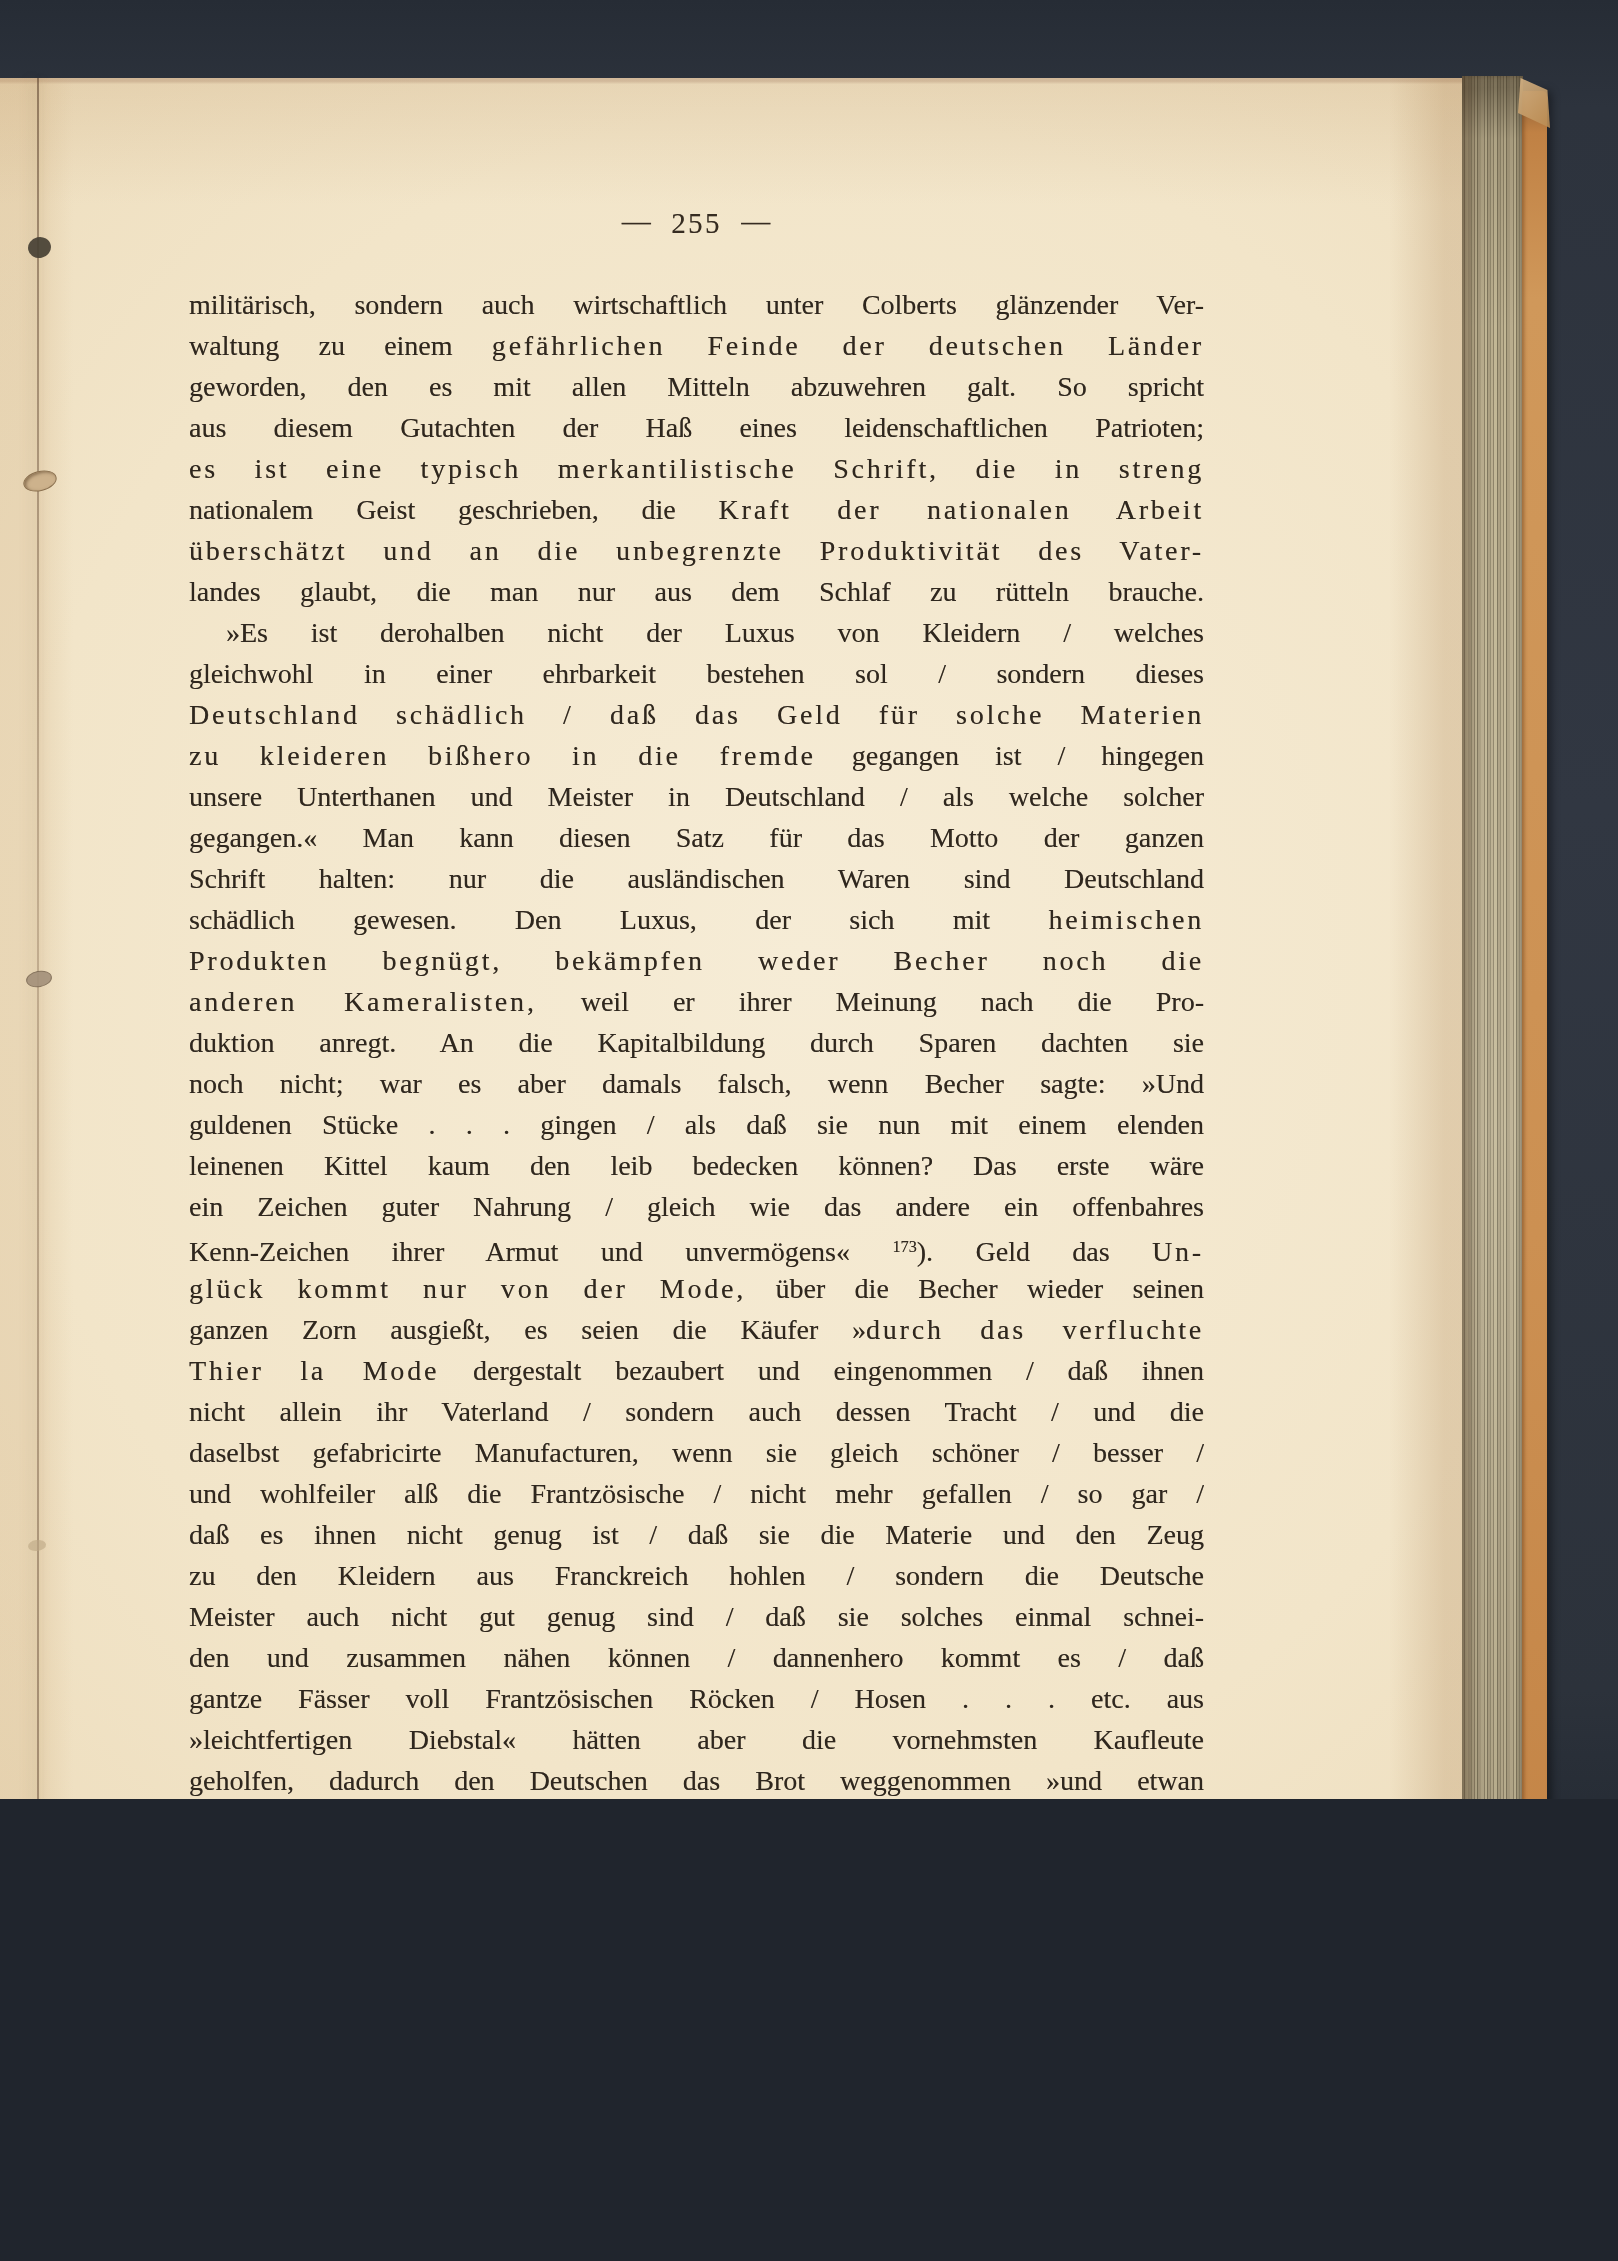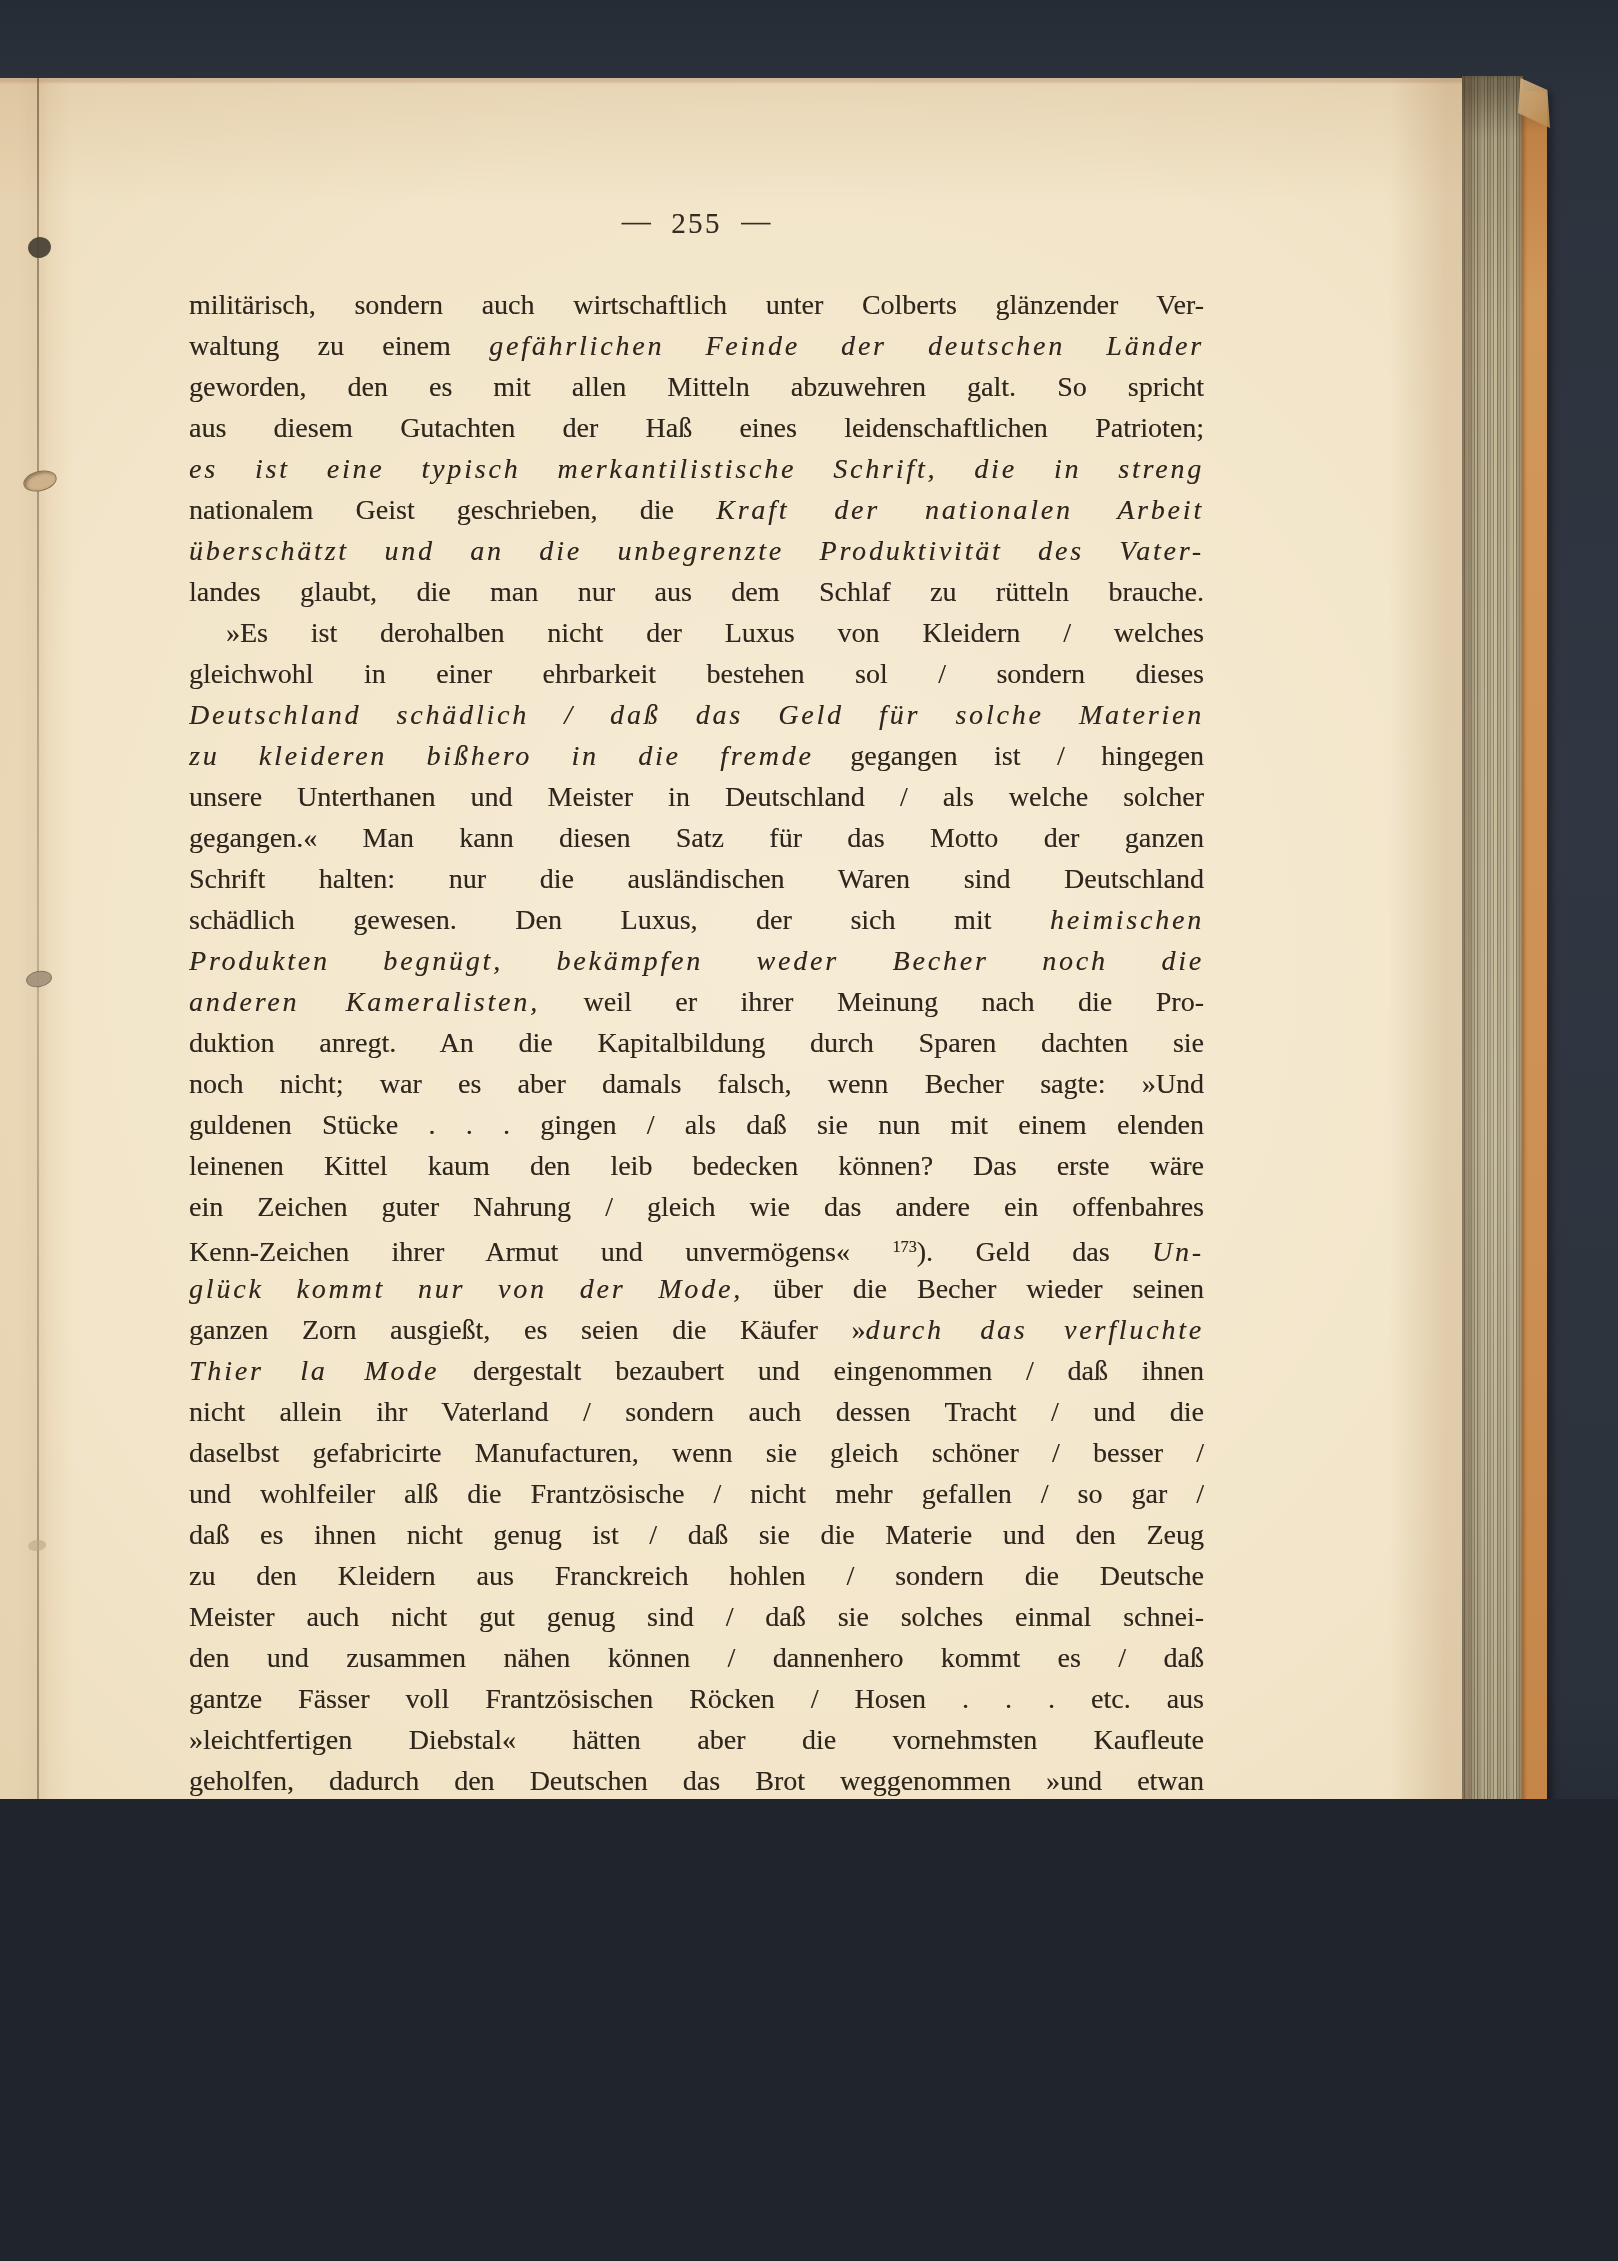--- a/index.html
+++ b/index.html
@@ -39,21 +39,21 @@
           text-shadow:0.2px 0.3px 0.4px rgba(49,40,32,.4);}
   .header .dash{margin:0 19.4px;position:relative;top:-2.4px;}
   .header .num{letter-spacing:.08em;}
 
   
   .text-block{position:absolute;left:189px;top:206px;width:1015px;color:#2f271e;
               font-size:28px;line-height:41px;
               text-shadow:0.2px 0.3px 0.5px rgba(49,40,32,.45);}
   .line{height:41px;overflow:hidden;text-align:justify;text-align-last:justify;text-justify:inter-word;}
   .line.indent{text-indent:37px;}
-  .gesperrt{letter-spacing:.1em;font-style:italic;}
+  .gesperrt{letter-spacing:.1em;}
   .sup{font-size:.58em;vertical-align:.55em;letter-spacing:0;}
 
   
   .fore-edge{position:absolute;left:1462px;top:76px;width:61px;height:2104px;z-index:3;
      background:
        linear-gradient(180deg, rgba(60,50,35,.50) 0 .6%, rgba(60,50,35,.15) 3%, rgba(255,255,255,0) 12%,
                        rgba(255,255,255,.10) 50%, rgba(60,50,35,.12) 90%, rgba(40,32,22,.45) 100%),
        repeating-linear-gradient(90deg,#b9ad8d 0 2.4px,#8d8267 2.4px 3.2px,#c2b795 3.2px 5.7px,#7d745b 5.7px 6.5px,
                        #ab9f81 6.5px 9px,#938a6e 9px 9.7px);
      box-shadow:inset 13px 0 14.6px -6.5px rgba(70,50,30,.55), inset -3.2px 0 4.9px -1.6px rgba(50,40,25,.4);}

